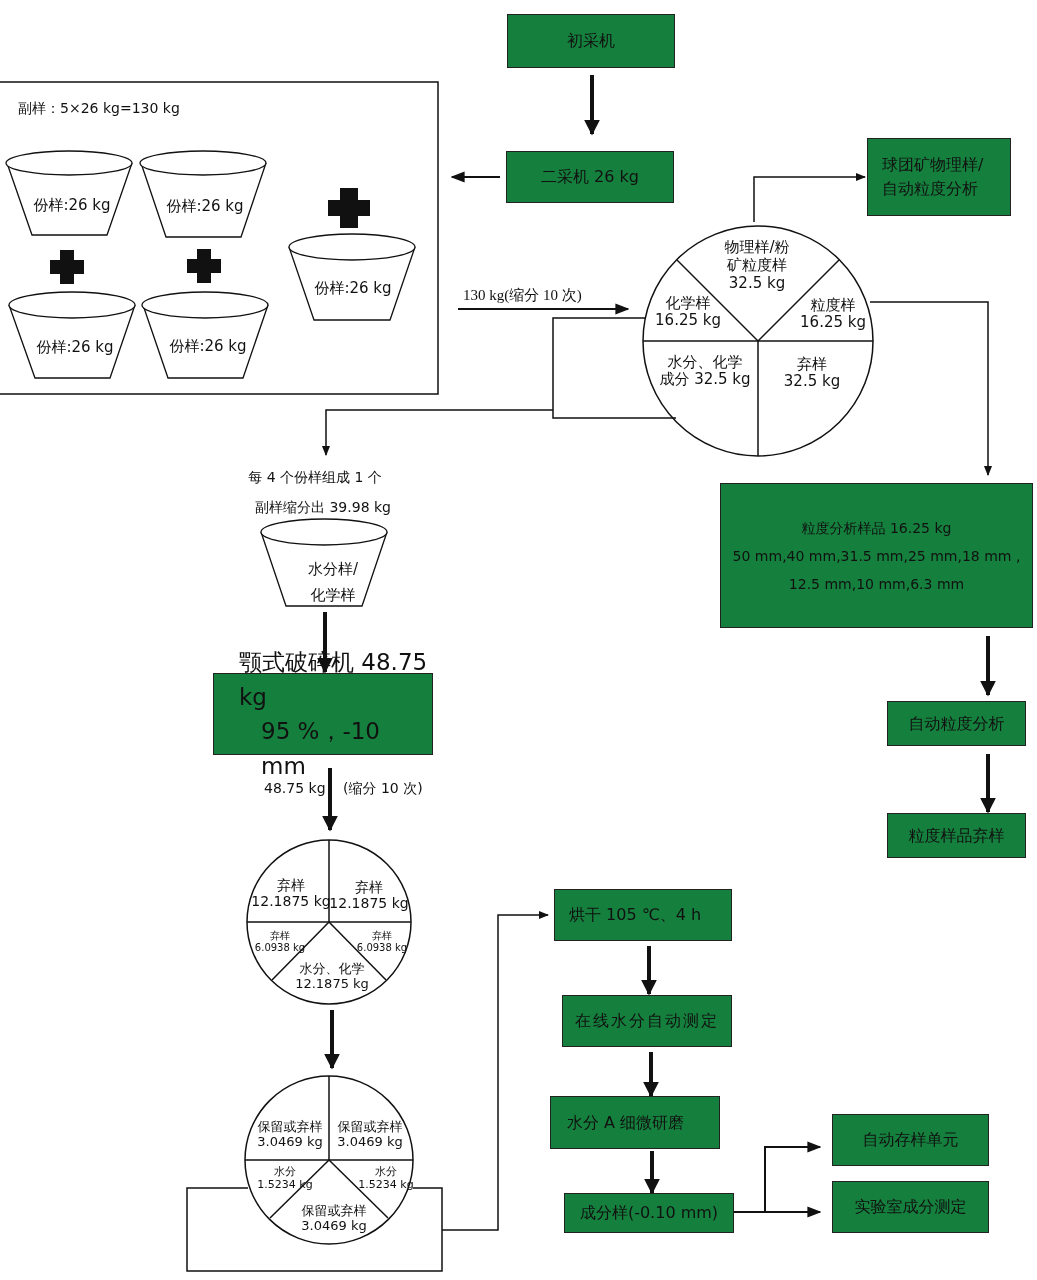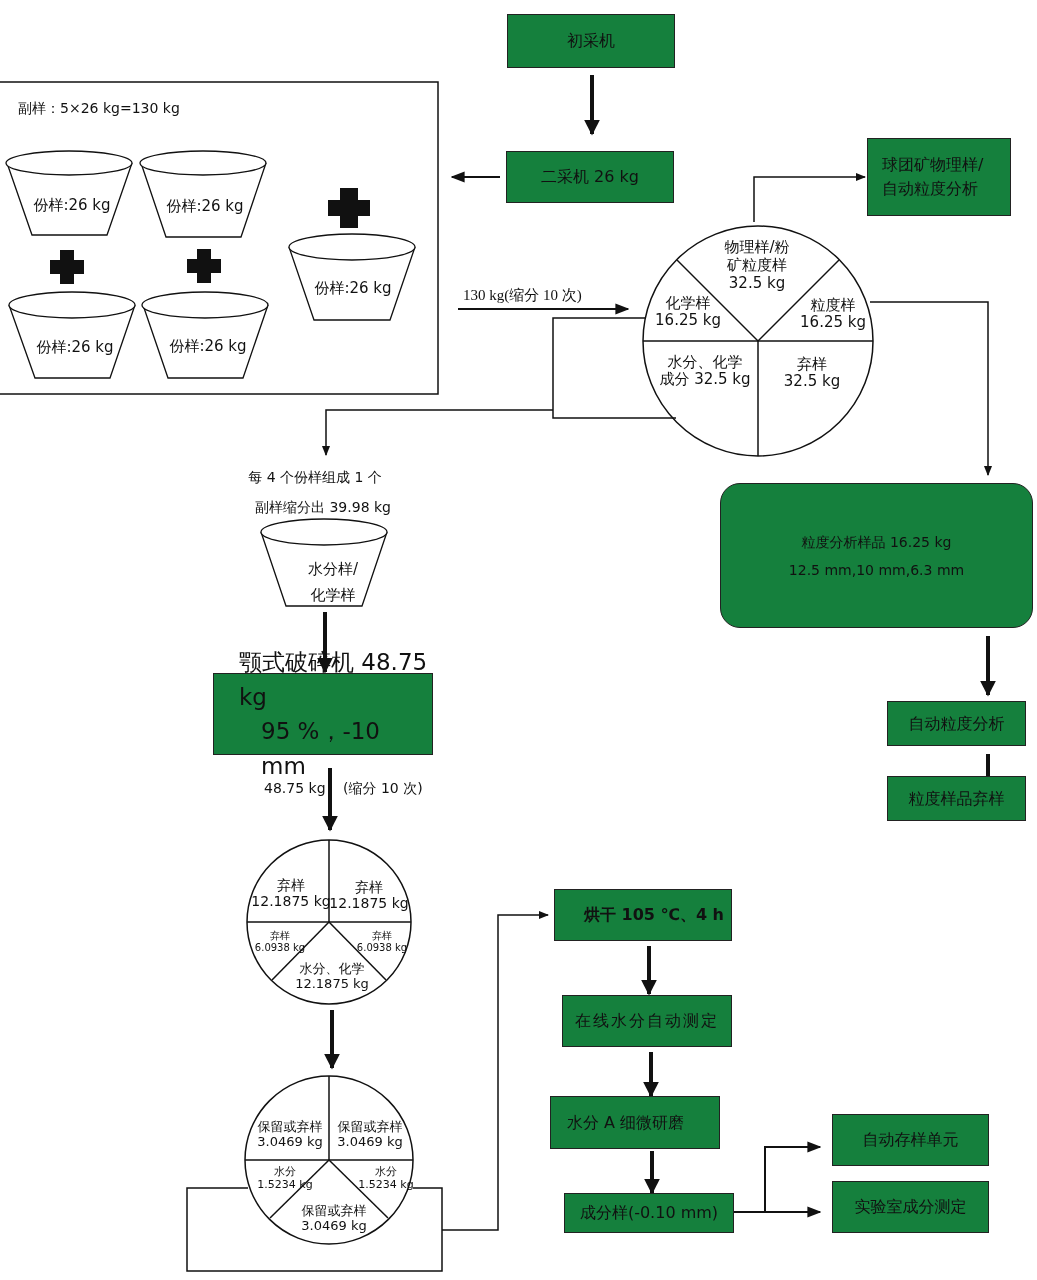--- a/index.html
+++ b/index.html
@@ -155,28 +155,29 @@
 </div>
 <div class="t s16" style="left:705px;top:371px;">
   <div>水分、化学</div>
     <div>成分 32.5 kg</div>
 </div>
 <div class="t s16" style="left:812px;top:373px;">
   <div>弃样</div>
     <div>32.5 kg</div>
 </div>
 
-<div class="box" style="left:720px;top:483px;width:313px;height:145px;line-height:2;font-size:14px;border-radius:20px;">
+<div class="box" style="left:720px;top:483px;width:313px;height:145px;line-height:2;font-size:14px;">
   <span>粒度分析样品 16.25 kg</span>
+  <span>50 mm,40 mm,31.5 mm,25 mm,18 mm ,</span>
   <span>12.5 mm,10 mm,6.3 mm</span>
 </div>
 <div class="box" style="left:887px;top:701px;width:139px;height:45px;">
   <span>自动粒度分析</span>
 </div>
-<div class="box" style="left:887px;top:776px;width:139px;height:45px;">
+<div class="box" style="left:887px;top:813px;width:139px;height:45px;">
   <span>粒度样品弃样</span>
 </div>
 
 <div class="t s14" style="left:315px;top:477px;">每 4 个份样组成 1 个</div>
 <div class="t s14" style="left:323px;top:507px;">副样缩分出 39.98 kg</div>
 <div class="t s16" style="left:333px;top:574px;line-height:1.7;margin-top:8px;">
   <div>水分样/</div>
     <div>化学样</div>
 </div>
 <div class="box" style="left:213px;top:673px;width:220px;height:82px;align-items:flex-start;padding-left:25px;font-size:23px;">
@@ -221,21 +222,21 @@
 </div>
 <div class="t s11" style="left:386px;top:1179px;">
   <div>水分</div>
     <div>1.5234 kg</div>
 </div>
 <div class="t s14" style="left:334px;top:1219px;font-size:13px;">
   <div>保留或弃样</div>
     <div>3.0469 kg</div>
 </div>
 
-<div class="box" style="left:554px;top:889px;width:178px;height:52px;align-items:flex-start;padding-left:29px;font-weight:bold;">
+<div class="box" style="left:554px;top:889px;width:178px;height:52px;align-items:flex-start;padding-left:14px;">
   <span>烘干 105 ℃、4 h</span>
 </div>
 <div class="box" style="left:562px;top:995px;width:170px;height:52px;letter-spacing:2px;">
   <span>在线水分自动测定</span>
 </div>
 <div class="box" style="left:550px;top:1096px;width:170px;height:53px;align-items:flex-start;padding-left:16px;">
   <span>水分 A 细微研磨</span>
 </div>
 <div class="box" style="left:564px;top:1193px;width:170px;height:40px;">
   <span>成分样(-0.10 mm)</span>

